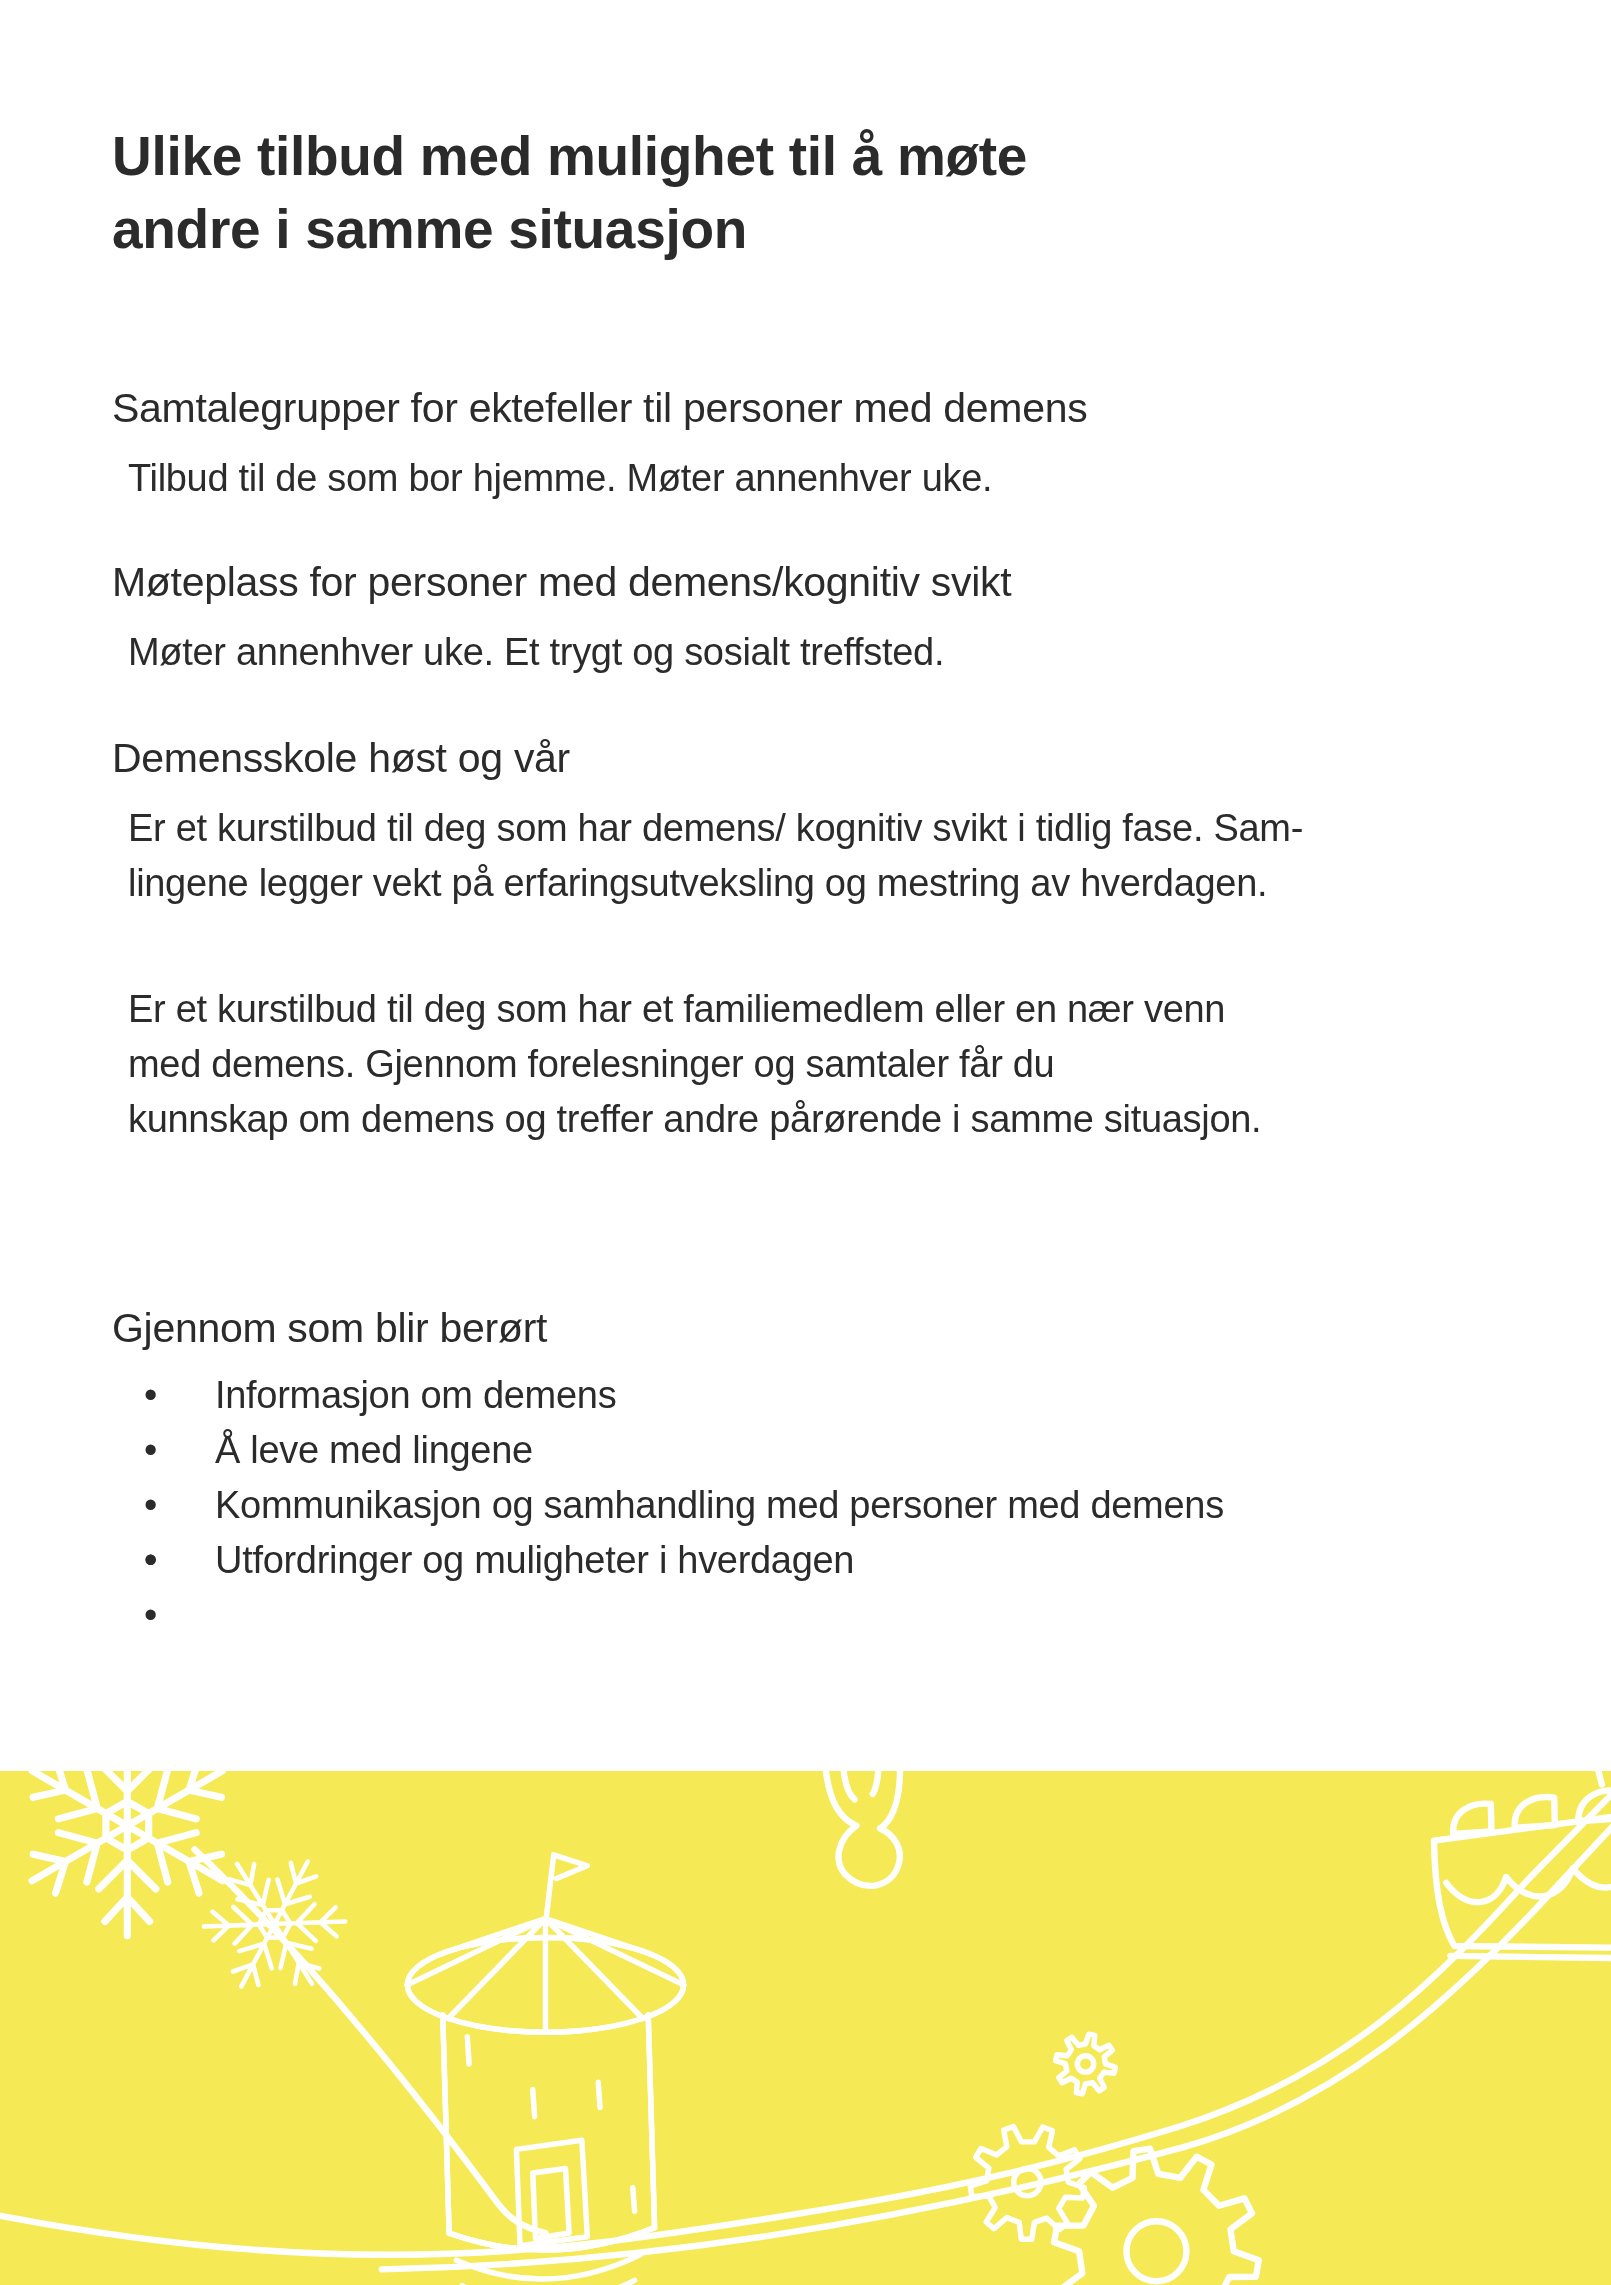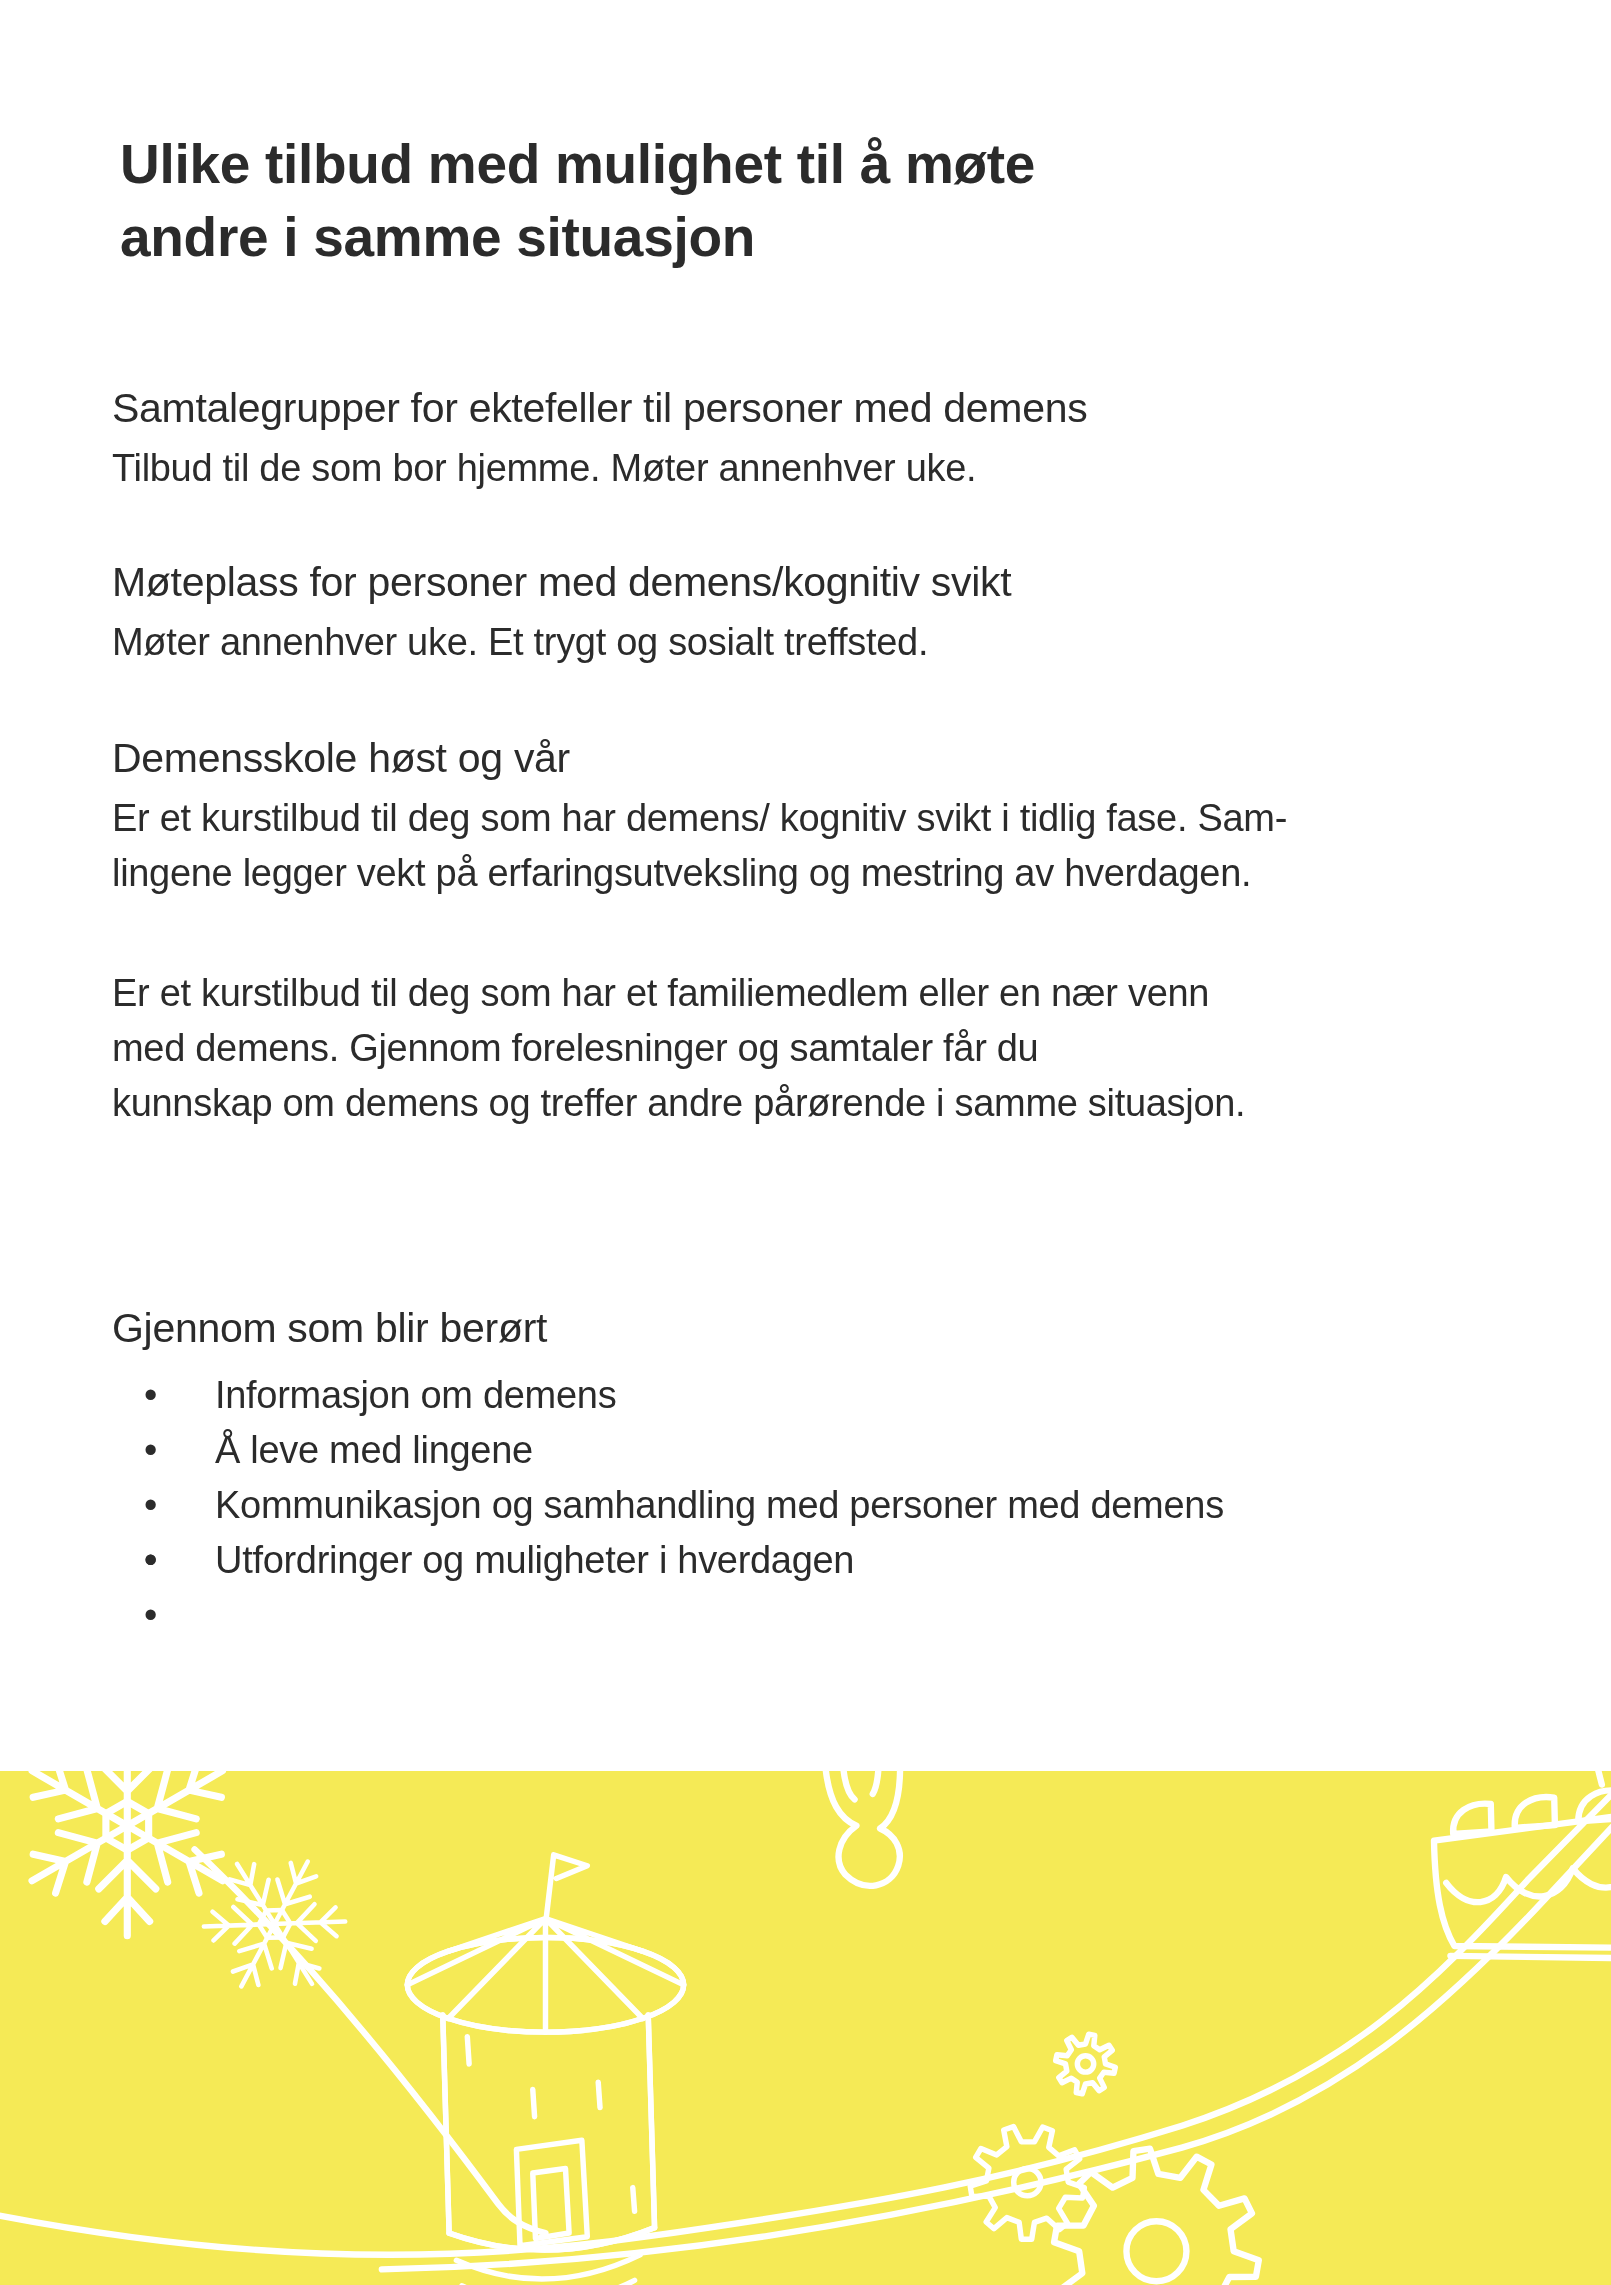--- a/index.html
+++ b/index.html
@@ -2,23 +2,23 @@
 <html style="font-size:14.5px"><head>
 <meta charset="utf-8">
 <style>
   html,body{margin:0;padding:0}
   body{
     width:1611px;height:2286px;position:relative;overflow:hidden;
     background:#ffffff;color:#2b2b2b;
     font-family:"Liberation Sans",sans-serif;
   }
   .block{position:absolute;left:112px;width:1418px;letter-spacing:-0.3px}
-  .h1{font-size:55px;line-height:73px;font-weight:700;margin:8px;white-space:pre-line}
+  .h1{font-size:55px;line-height:73px;font-weight:700;margin:0;white-space:pre-line}
   .h2{font-size:41px;line-height:53px;font-weight:400;margin:0 0 5.5px 0}
-  .body-text{font-size:38px;line-height:55px;margin:0;white-space:pre-line}
+  .body-text{font-size:38px;line-height:55px;margin:16px;white-space:pre-line}
   .title-block{top:120px}
   .sec-0{top:382px}
   .sec-1{top:556px}
   .sec-2{top:732px}
   .sec-3{top:966px}
   .topics-block{top:1302px}
   ul.topics{list-style:none;margin:12.7px 0 0 0;padding:0;font-size:38px;line-height:55px}
   ul.topics li{position:relative;padding-left:103px}
   ul.topics li .marker{position:absolute;left:32px;top:0}
   .band{position:absolute;left:0;bottom:0;width:1611px;height:515px;background:#F5EA56}

